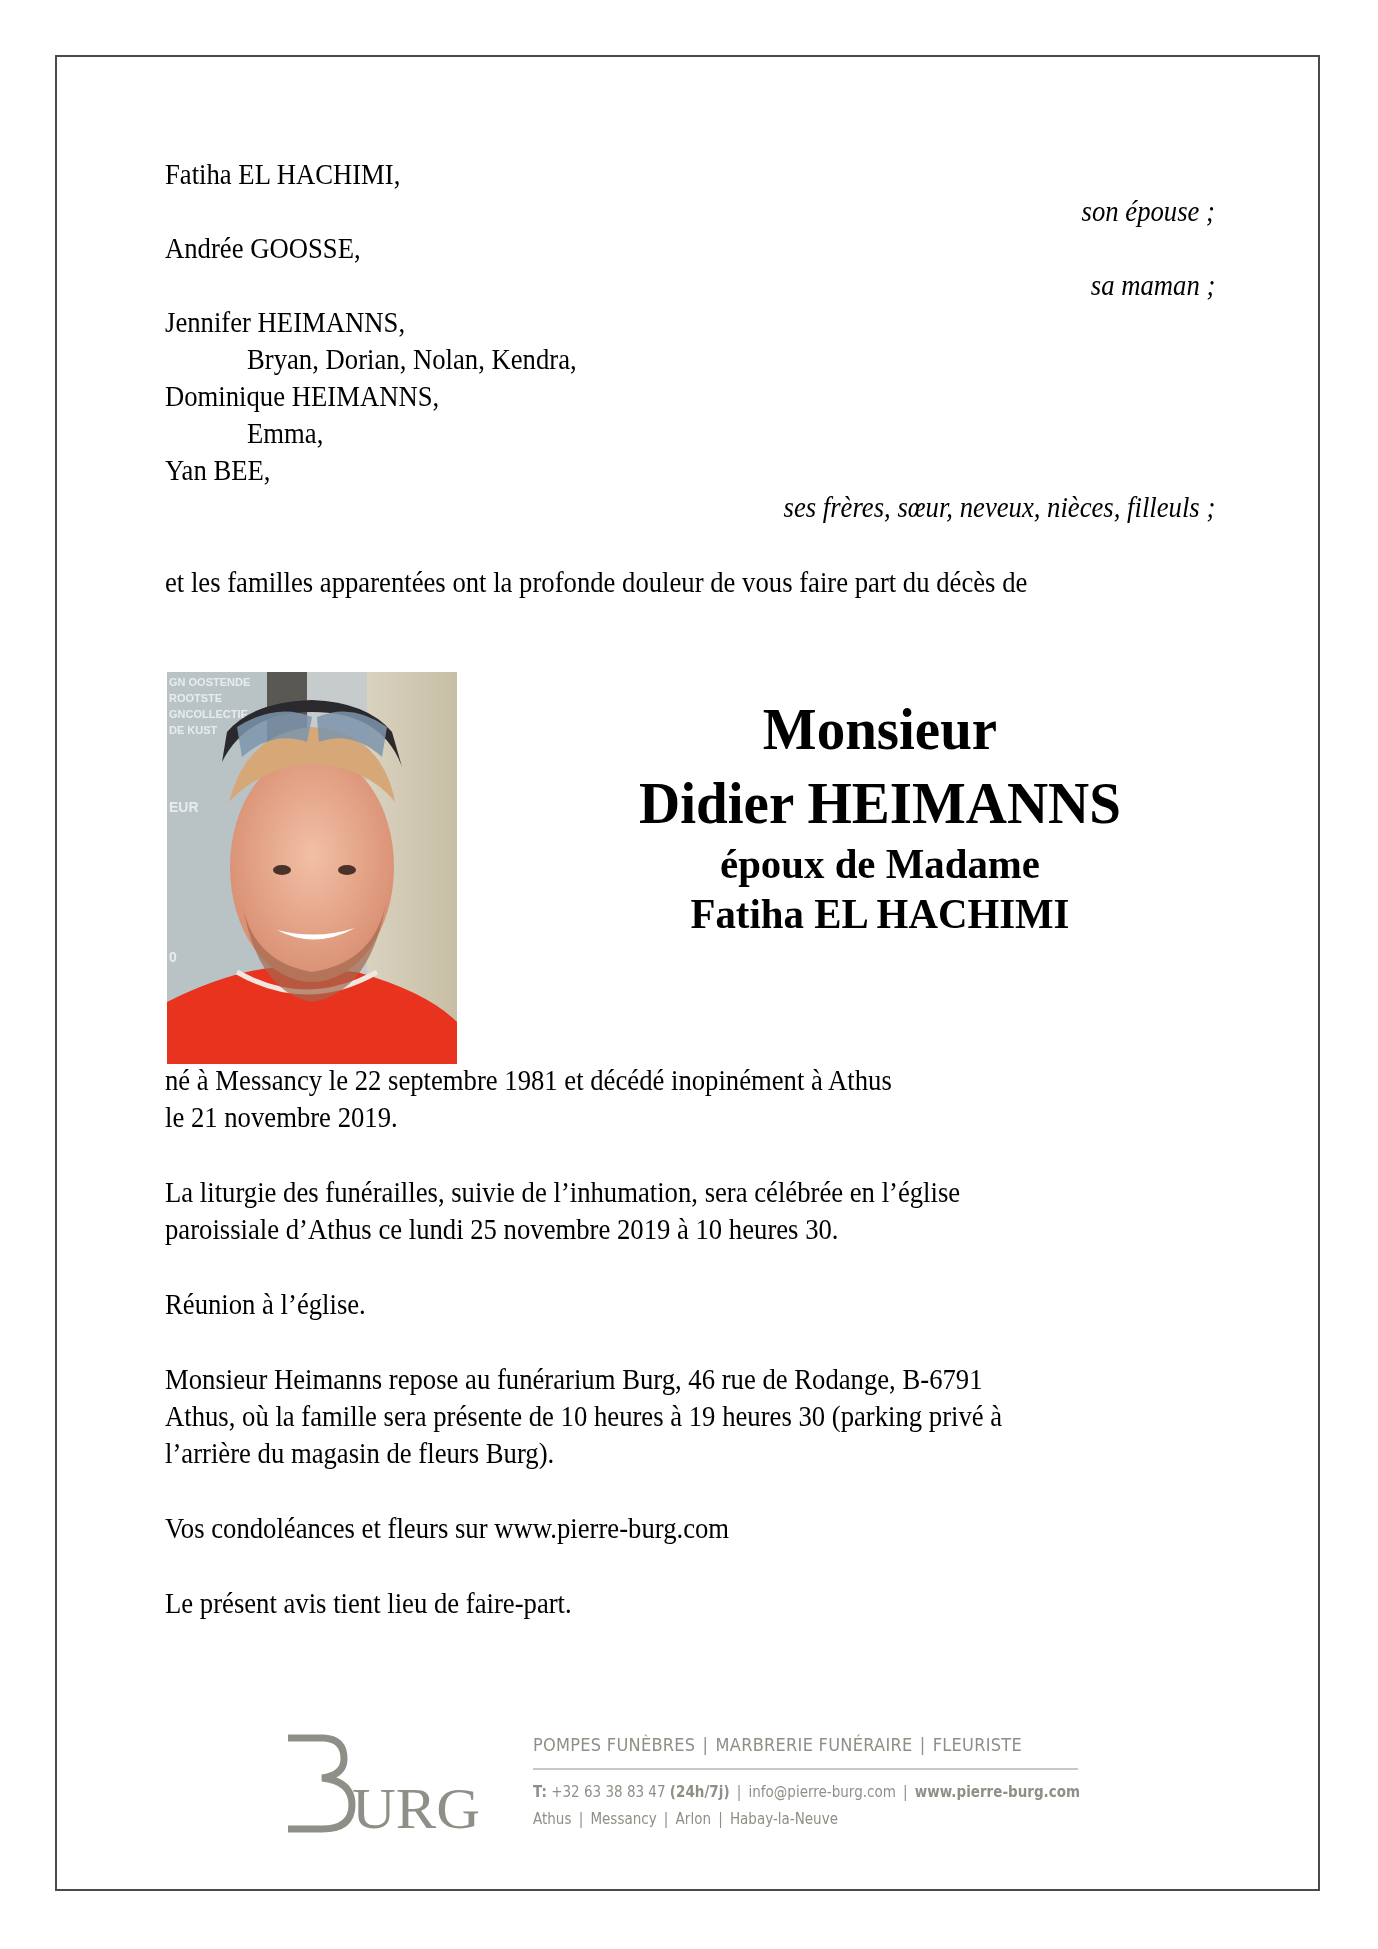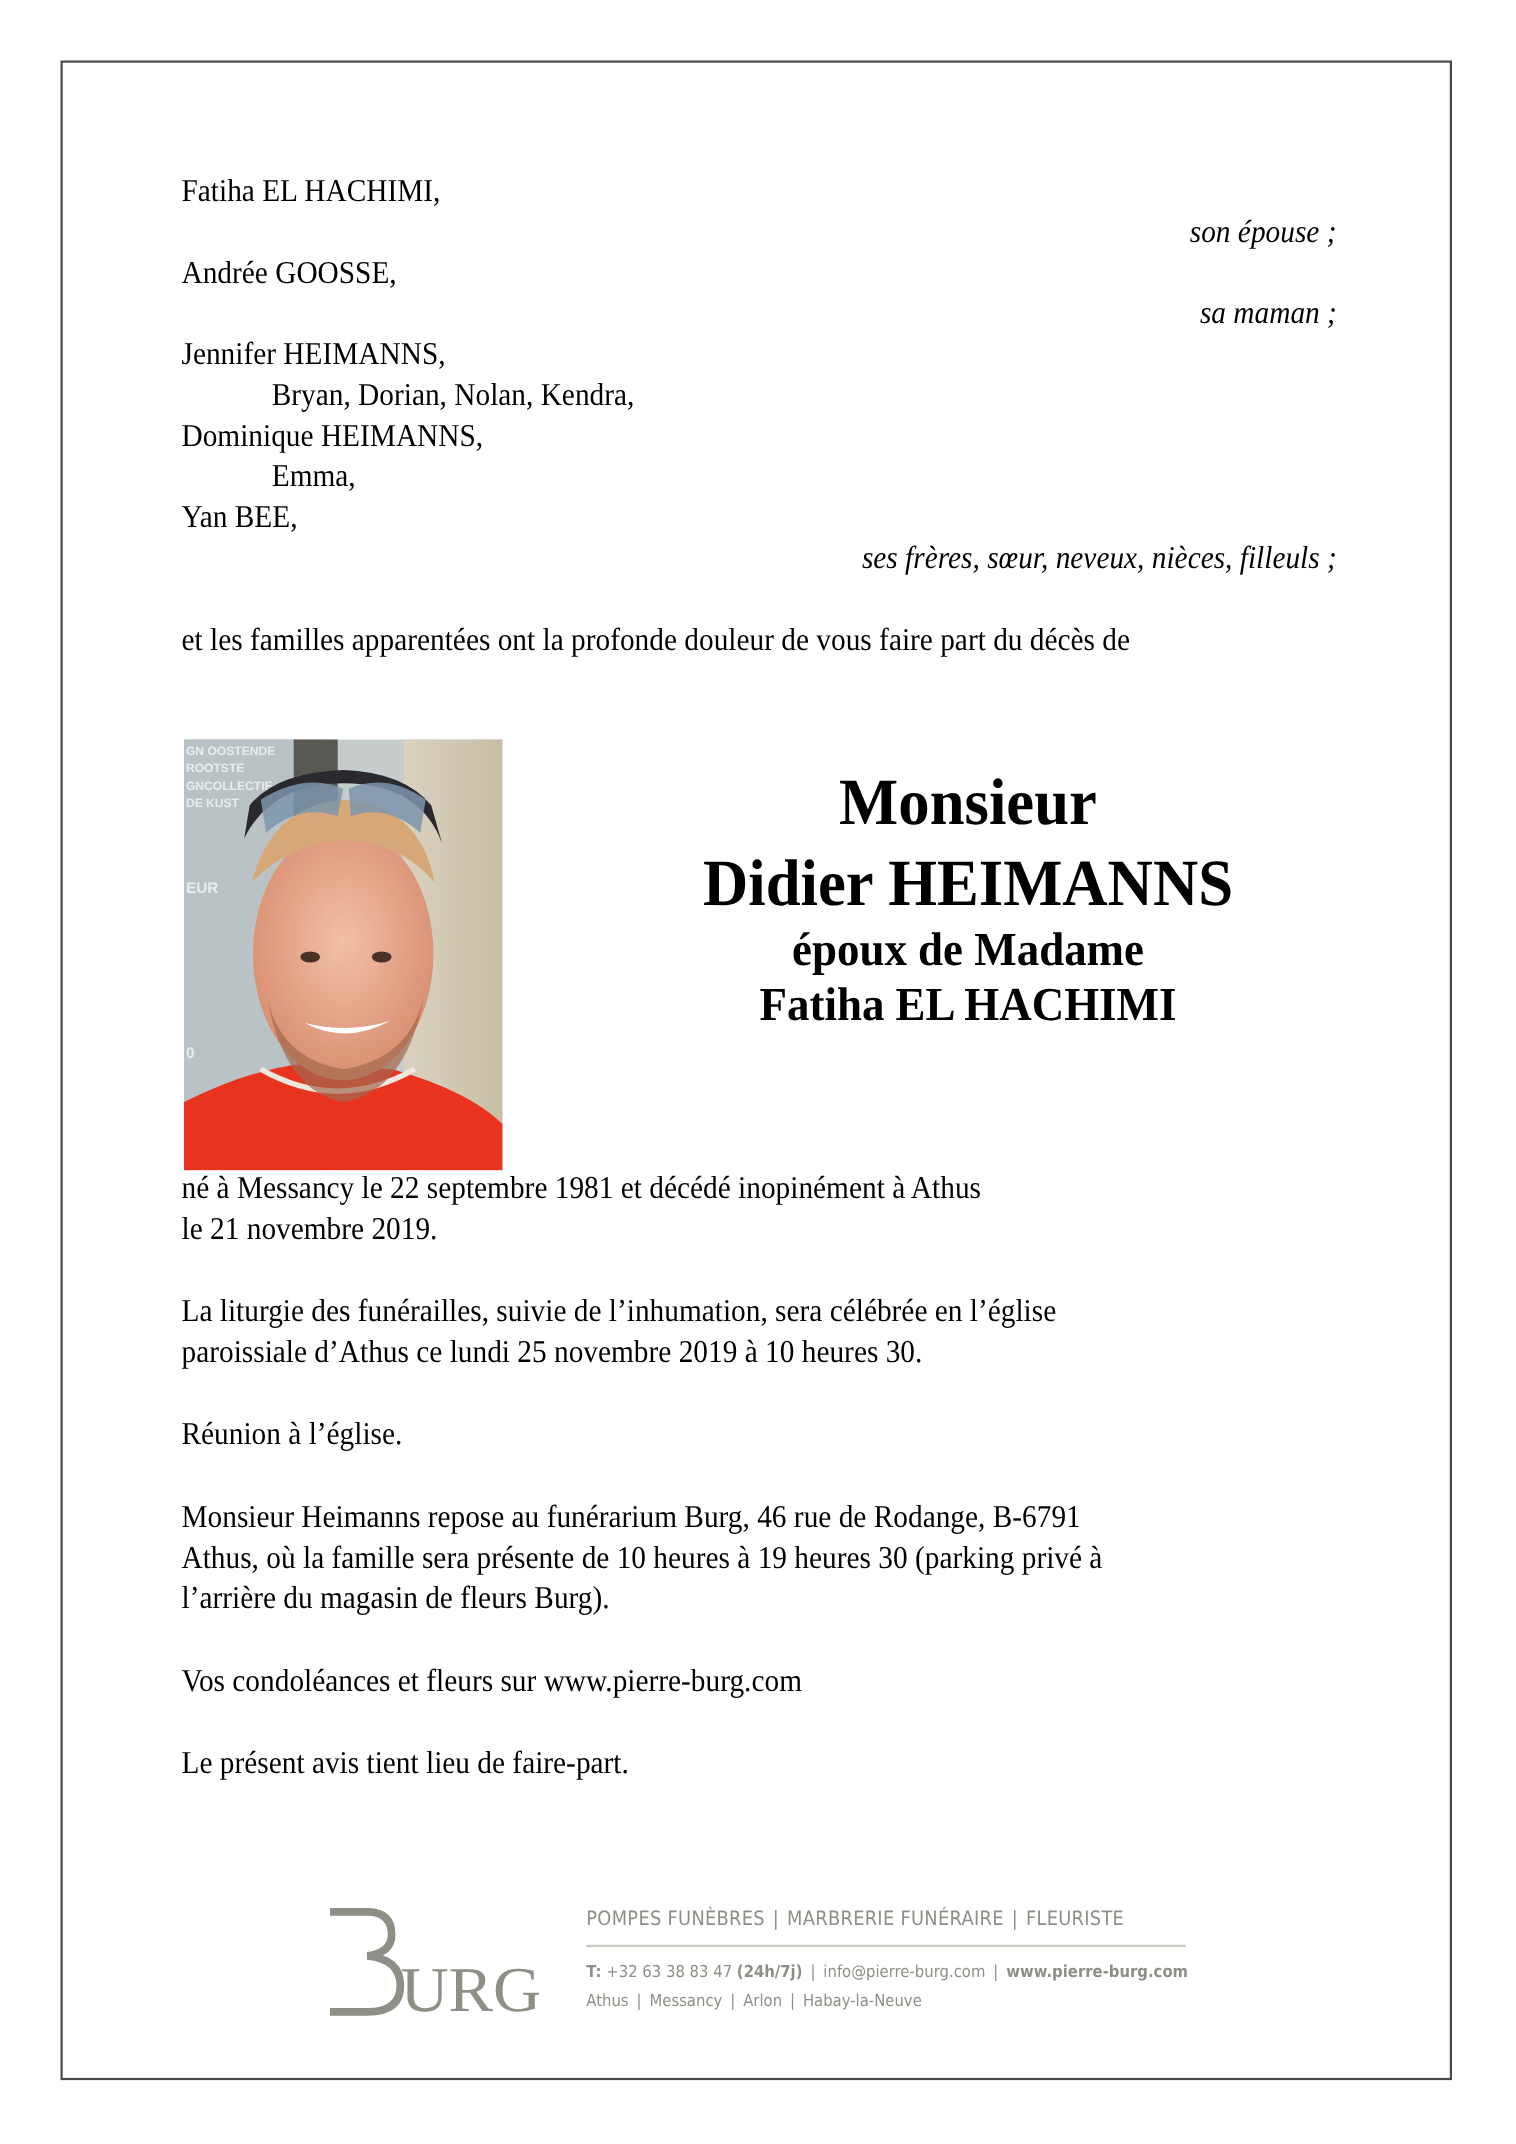--- a/index.html
+++ b/index.html
@@ -7,21 +7,21 @@
   .frame { position: absolute; left: 55px; top: 55px; width: 1265px; height: 1836px; border: 2px solid #4a4a4a; box-sizing: border-box; }
   .serif { font-family: "Liberation Serif", serif; font-size: 29px; line-height: 37px; transform: scaleX(0.92); transform-origin: left center; white-space: nowrap; }
   .line { position: absolute; }
   .left { left: 165px; }
   .indent { left: 247px; }
   .right { right: 163px; text-align: right; transform-origin: right center; font-style: italic; }
   .photo { position: absolute; left: 167px; top: 640px; width: 290px; height: 392px; overflow: hidden; margin-top: 32px; }
   .headline { position: absolute; left: 560px; width: 640px; text-align: center; font-weight: bold; white-space: nowrap; }
   .h1 { font-size: 60px; line-height: 70px; transform: scaleX(0.95); }
   .h2 { font-size: 43px; line-height: 52px; transform: scaleX(0.95); }
-  .footer-logo { position: absolute; left: 296px; top: 1733px; width: 200px; height: 100px; }
+  .footer-logo { position: absolute; left: 284px; top: 1733px; width: 200px; height: 100px; }
   .footer-text { position: absolute; left: 533px; font-family: "DejaVu Sans", sans-serif; color: #8f8f87; white-space: nowrap; }
   .footer-top { top: 1734px; font-size: 18px; letter-spacing: 0.3px; transform: scaleX(0.9); transform-origin: left center; }
   .footer-rule { position: absolute; left: 533px; top: 1768px; width: 545px; height: 2px; background: #c9c8c1; }
   .footer-contact { top: 1783px; font-size: 15px; transform: scaleX(0.9); transform-origin: left center; }
   .footer-towns { top: 1810px; font-size: 15px; transform: scaleX(0.9); transform-origin: left center; }
   .b { font-weight: bold; }
   .sep { margin: 0 8px; }
 </style>
 </head>
 <body>

